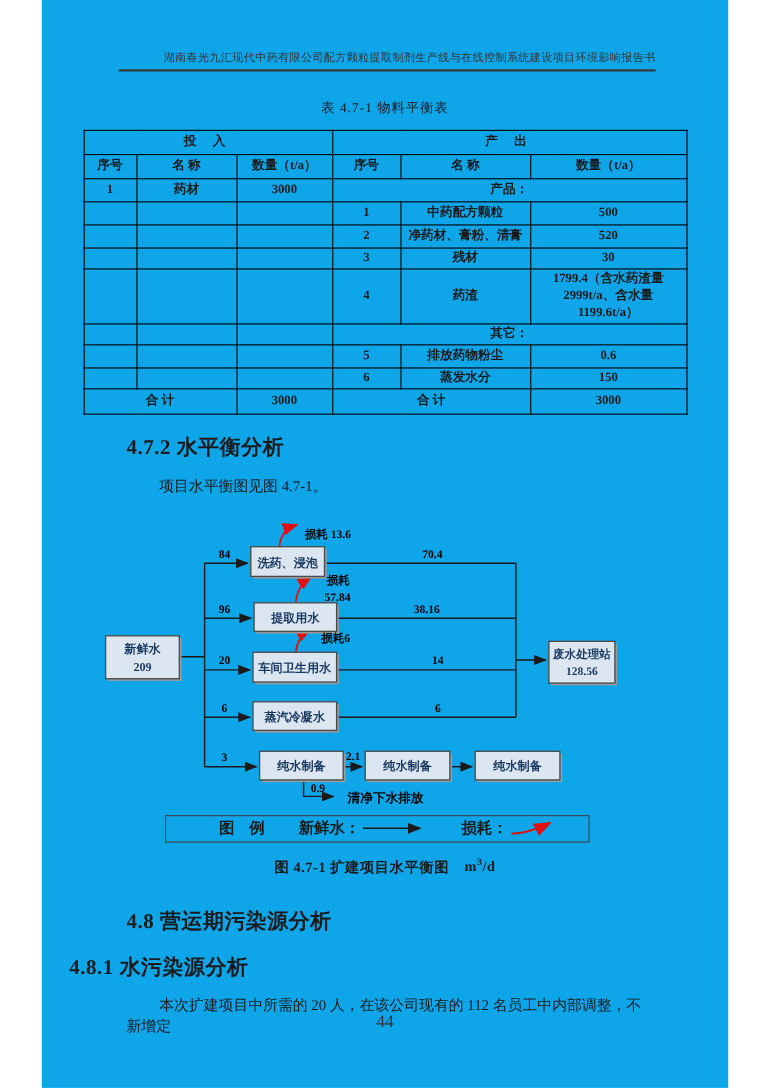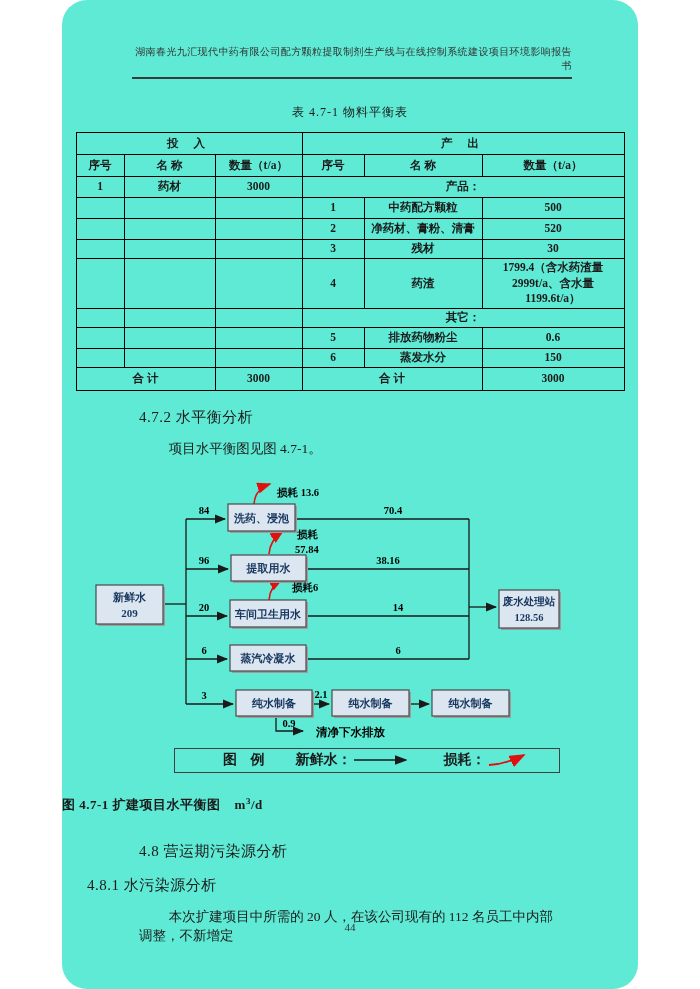--- a/index.html
+++ b/index.html
@@ -1,25 +1,24 @@
 <!DOCTYPE html>
 <html lang="zh"><head>
 <meta charset="utf-8">
 <style>
   * { margin:0; padding:0; box-sizing:border-box; }
   html,body { background:#ffffff; }
   .page {
     position:relative;
-    width:576px; height:989px;
-    background:#5eead4;
+    width:624px; height:989px;
+    background:#0ea5e9;
     font-family:"Liberation Serif","DejaVu Serif",serif;
     color:#1a1a1a;
     overflow:hidden;
     margin:0 auto;
-    border-radius:25px;
   }
   
   .doc-header {
     margin:45px 66px 0 70px;
     border-bottom:2px solid #3a3a3a;
     padding-bottom:4px;
     text-align:right;
     font-size:10px;
     color:#333;
     letter-spacing:0.4px;
@@ -51,22 +50,22 @@
   tr.h-cols  td { height:22px; }
   tr.r-std   td { height:21px; }
   tr.r-short td { height:19px; }
   tr.r-tall  td { height:50px; }
   tr.r-total td { height:23px; }
   td.v-bottom { vertical-align:bottom; padding-bottom:4px; }
   td.qty-wrap { line-height:1.3; padding:2px 5px; }
   
   .sec-heading {
     margin:17px 77px 0 77px;
-    font-size:15px;
-    font-weight:normal;
+    font-size:19px;
+    font-weight:bold;
     letter-spacing:0.5px;
   }
   .sec-heading.h48  { margin-top:28px; }
   .sec-heading.h481 { margin-top:15px;margin-left:25px; }
   .body-para {
     margin:13px 75px 0 77px;
     font-size:13.5px;
     text-indent:2.2em;
     line-height:1.4;
   }
@@ -96,35 +95,35 @@
     align-items:center;
     font-size:14px;
     font-weight:bold;
   }
   .legend .lg-title { margin-left:48px; letter-spacing:5px; }
   .legend .lg-fresh { margin-left:26px; }
   .legend .lg-loss  { margin-left:28px; }
   .legend svg { display:block; }
   
   .fig-caption {
-    margin-top:23px;
-    text-align:left;
+    margin-top:13px;
+    text-align:center;
     font-size:13px;
     font-weight:bold;
     letter-spacing:0.5px;
   }
   .fig-caption sup { font-size:9px; }
   .unit { margin-left:14px; }
   
   .page-number {
     position:absolute;
     top:921px; left:0;
     width:100%;
     text-align:center;
-    font-size:11px;
+    font-size:16px;
     color:#333;
   }
 </style>
 </head>
 <body>
 
 <div class="page">
 
   <div class="doc-header">
     <span>湖南春光九汇现代中药有限公司配方颗粒提取制剂生产线与在线控制系统建设项目环境影响报告书</span>

